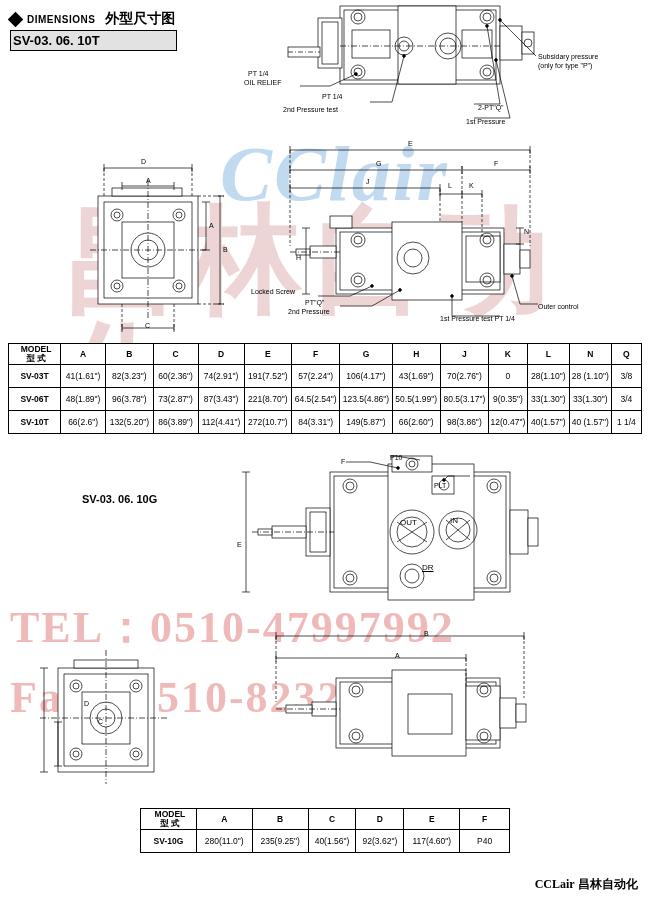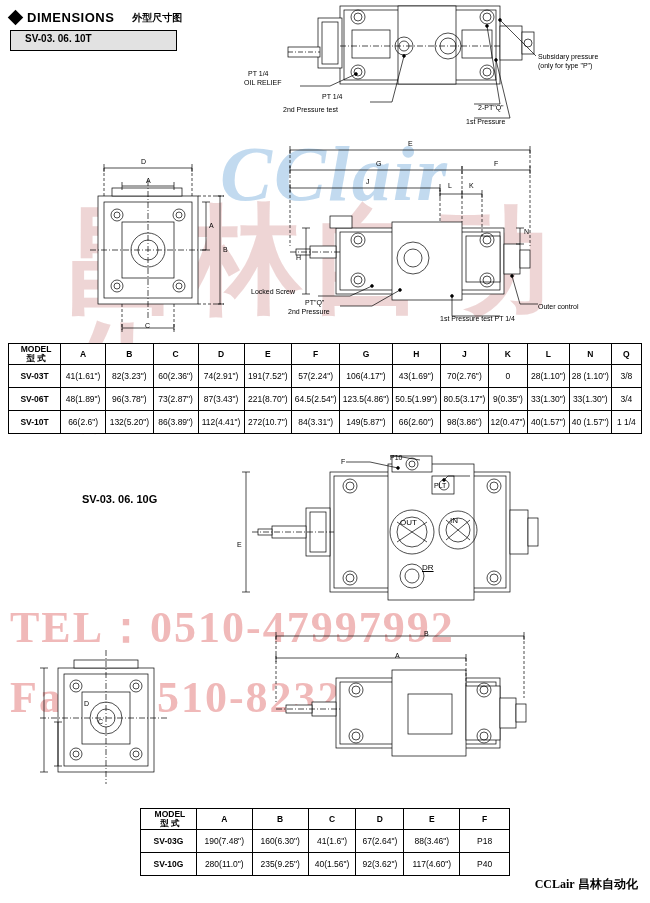--- a/index.html
+++ b/index.html
@@ -43,27 +43,27 @@
   }
   .wm-fax{
     position:absolute;left:10px;top:668px;z-index:6;
     font-size:44px;color:#f0b9b9;font-family:"Liberation Serif",serif;
     font-weight:bold;letter-spacing:2px;pointer-events:none;
   }
 
   
   .hdr{position:absolute;left:10px;top:10px;display:flex;align-items:center;gap:6px;z-index:10;}
   .diamond{width:11px;height:11px;background:#000;transform:rotate(45deg);}
-  .hdr-title{font-size:13px;font-weight:bold;letter-spacing:.5px;}
-  .hdr-cn{font-size:10px;font-weight:bold;margin-left:12px;}
+  .hdr-title{font-size:10px;font-weight:bold;letter-spacing:.5px;}
+  .hdr-cn{font-size:14px;font-weight:bold;margin-left:4px;}
   .hdr-bar{
     position:absolute;left:10px;top:30px;width:165px;height:19px;
     border:1px solid #000;background:#e2e2e2;z-index:10;
   }
-  .hdr-bar span{display:block;padding:2px 14px;font-size:10px;font-weight:bold;}
+  .hdr-bar span{display:block;padding:2px 2px;font-size:13px;font-weight:bold;}
 
   
   .draw{position:absolute;z-index:8;}
   .lbl{position:absolute;font-size:7px;line-height:8.5px;z-index:9;white-space:nowrap;}
 
   
   table.spec{
     position:absolute;border-collapse:collapse;z-index:10;background:#fff;
   }
   table.spec td,table.spec th{
@@ -503,29 +503,20 @@
         <td>A</td>
         <td>B</td>
         <td>C</td>
         <td>D</td>
         <td>E</td>
         <td>F</td>
       </tr>
     </thead>
     <tbody>
       <tr>
-        <td class="model">SV-03G</td>
-        <td>190(7.48")</td>
-        <td>160(6.30")</td>
-        <td>41(1.6")</td>
-        <td>67(2.64")</td>
-        <td>88(3.46")</td>
-        <td>P18</td>
-      </tr>
-      <tr>
         <td class="model">SV-10G</td>
         <td>280(11.0")</td>
         <td>235(9.25")</td>
         <td>40(1.56")</td>
         <td>92(3.62")</td>
         <td>117(4.60")</td>
         <td>P40</td>
       </tr>
     </tbody>
   </table>

